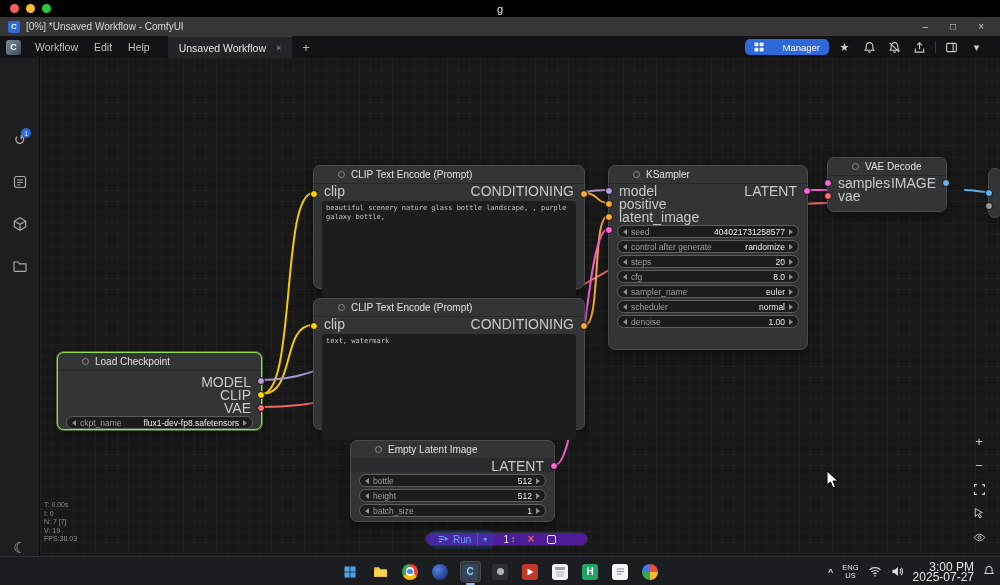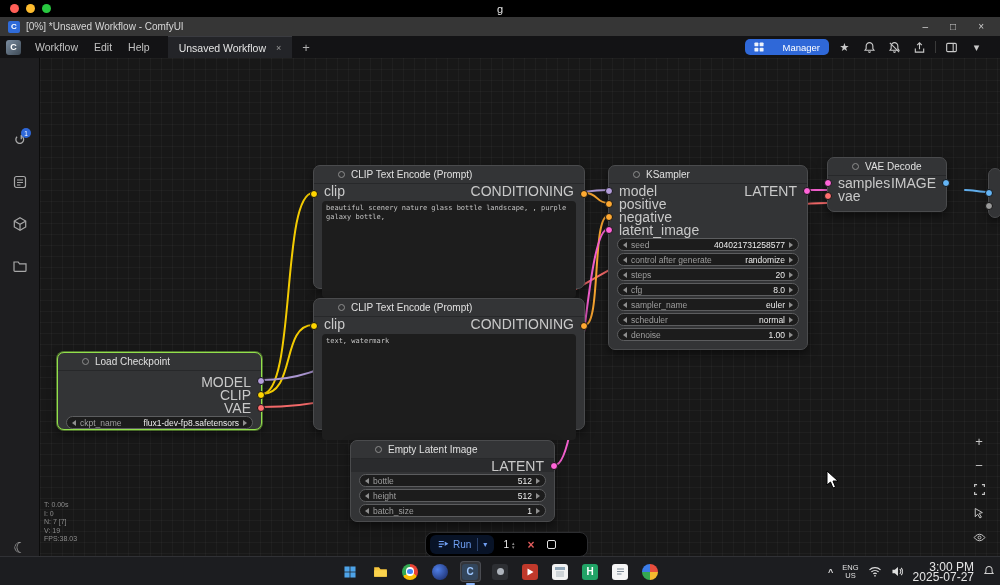--- a/index.html
+++ b/index.html
@@ -68,21 +68,21 @@
   .p-model{background:#b39ddb}.p-clip{background:#ffd500}.p-vae{background:#ff6e6e}
   .p-cond{background:#ffa931}.p-latent{background:#ff64d8}.p-image{background:#64b5f6}.p-gray{background:#9a9a9a}
 
   
   .stats{position:absolute;left:44px;top:501px;z-index:1;color:#8c8c8c;font-size:7px;line-height:8.5px}
 
   
   .zctl{position:absolute;right:12px;z-index:3;width:18px;height:18px;display:flex;align-items:center;justify-content:center;color:#c6c6c6;font-size:13px}
 
   
-  .runbar{position:absolute;left:425px;top:532px;width:163px;height:25px;background:#000000;border:1px solid #2c2d30;border-radius:8px;z-index:4;display:flex;align-items:center;padding:2px 4px}
+  .runbar{position:absolute;left:425px;top:532px;width:163px;height:14px;background:#4c1d95;border:1px solid #2c2d30;border-radius:8px;z-index:4;display:flex;align-items:center;padding:2px 4px}
   .run-seg{display:flex;align-items:center;gap:4px;background:rgba(47,104,216,.18);border-radius:6px;height:19px;padding:0 7px}
   .run-seg .rlabel{color:#6f9ef2;font-size:10px}
   .run-chev{color:#6f9ef2;font-size:8px;border-left:1px solid rgba(111,158,242,.35);padding-left:5px;margin-left:2px;height:13px;display:flex;align-items:center}
   .qcount{display:flex;align-items:center;margin-left:9px;gap:3px}
   .qcount .qnum{color:#f0f0f0;font-size:10px}
   .spin{display:flex;flex-direction:column;line-height:4px}
   .spin span{color:#8a8a8a;font-size:5px}
   .run-x{color:#e05c5c;font-size:12px;font-weight:bold;margin-left:13px}
   .run-stop{width:9px;height:9px;border:1.5px solid #e4e4e4;border-radius:2px;margin-left:13px}
 
@@ -289,23 +289,20 @@
     <div class="nhead">
       <span class="ndot"></span>
       <span class="ntitle">KSampler</span>
     </div>
     <div class="nrow inout">
       <span>model</span>
       <span>LATENT</span>
     </div>
     <div class="nrow">
         <span>positive</span>
-      </div>
-    <div class="nrow">
-        <span>negative</span>
       </div>
     <div class="nrow">
         <span>latent_image</span>
       </div>
     <div class="widget">
       <span class="arrl"></span>
       <span class="wname">seed</span>
       <span class="wvalue">404021731258577</span>
       <span class="arrr"></span>
     </div>

